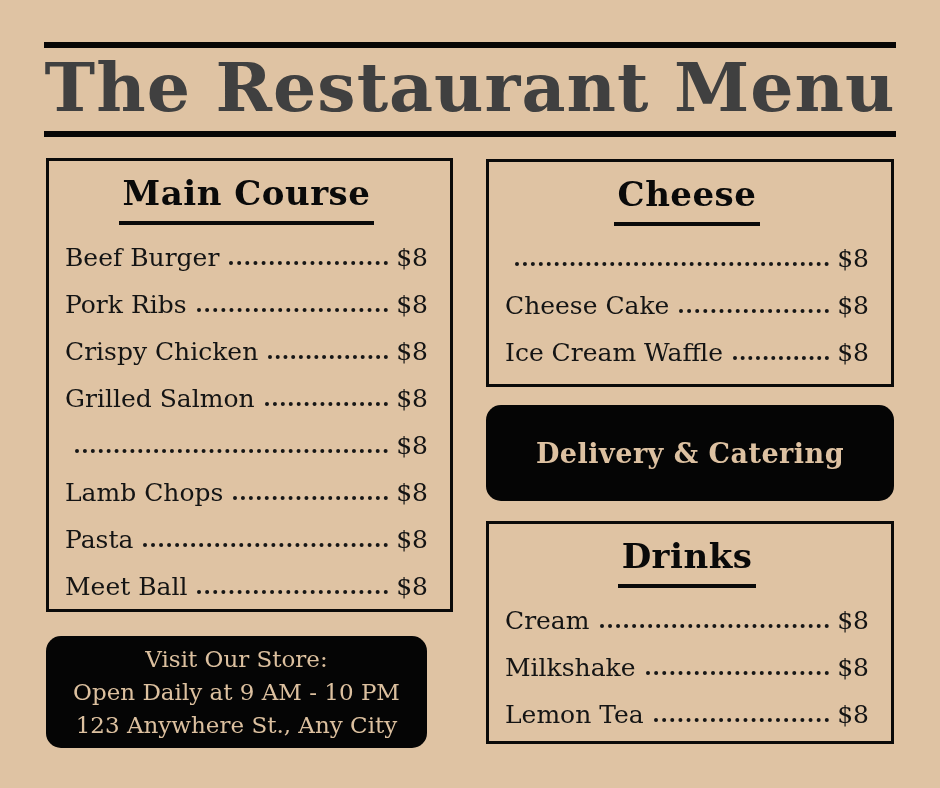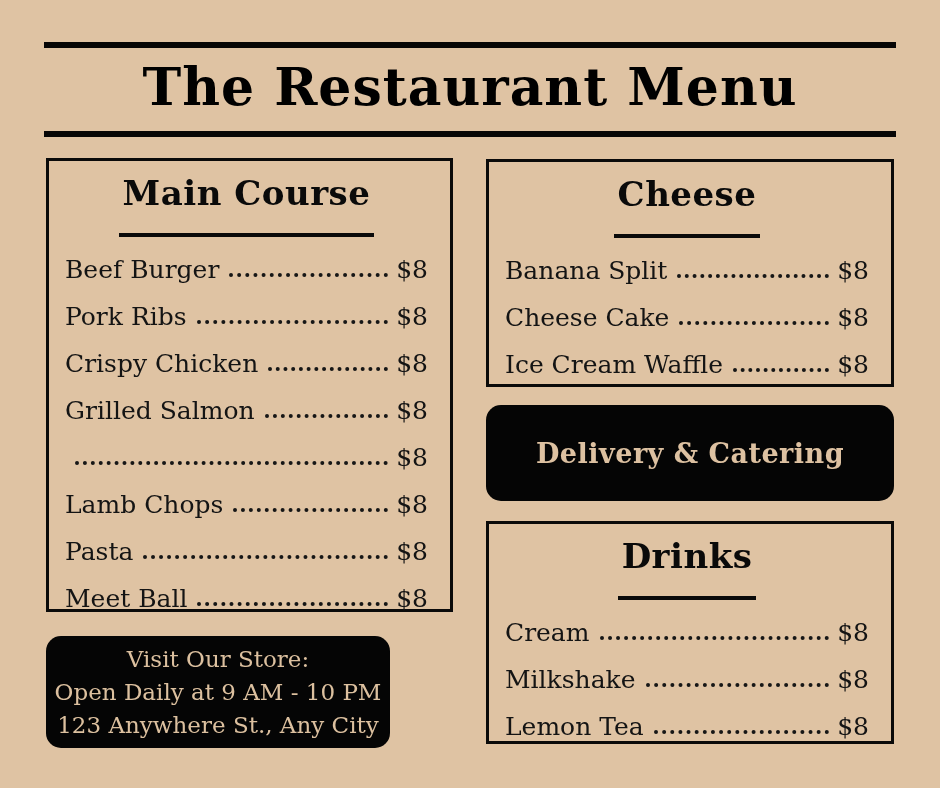--- a/index.html
+++ b/index.html
@@ -27,24 +27,24 @@
   .rule-bottom { top: 131px; }
 
   .title {
     position: absolute;
     top: 52px;
     left: 0;
     right: 0;
     text-align: center;
     font-family: "DejaVu Serif", serif;
     font-weight: 700;
-    font-size: 52px;
+    font-size: 68px;
     line-height: 70px;
     letter-spacing: 1px;
-    color: #000000;
+    color: #404040;
   }
 
   
   .panel {
     position: absolute;
     border: 3px solid #0a0a0a;
     padding: 0 22px 0 16px;
   }
   .panel-main-course { left: 46px;  top: 158px; width: 407px; height: 454px; }
   .panel-dessert     { left: 486px; top: 159px; width: 408px; height: 228px; }
@@ -53,21 +53,21 @@
   .panel-heading {
     display: table;
     margin: 12px auto 0;
     font-family: "DejaVu Serif", serif;
     font-weight: 700;
     font-size: 34px;
     line-height: 40px;
     letter-spacing: 0.5px;
     color: #0a0a0a;
     border-bottom: 4px solid #0a0a0a;
-    padding: 0 4px 20px;
+    padding: 0 4px 8px;
   }
 
   .items { margin-top: 19px; }
 
   .row {
     display: flex;
     align-items: baseline;
     font-size: 25px;
     line-height: 27px;
     color: #141414;
@@ -89,21 +89,21 @@
   .banner {
     position: absolute;
     background: #050505;
     display: flex;
     flex-direction: column;
     justify-content: center;
     text-align: center;
     border-radius: 15px;
   }
   .store-banner {
-    left: 46px; top: 636px; width: 344px; height: 112px;
+    left: 46px; top: 636px; width: 381px; height: 112px;
     color: #dcc09f;
     font-size: 23px;
     line-height: 33px;
   }
   .promo-banner {
     left: 486px; top: 405px; width: 408px; height: 96px;
     color: #ddc1a1;
     font-weight: 700;
     font-size: 27px;
     line-height: 37px;
@@ -176,21 +176,20 @@
     <p>Visit Our Store:</p>
     <p>Open Daily at 9 AM - 10 PM</p>
     <p>123 Anywhere St., Any City</p>
   </aside>
 
   <section class="panel panel-dessert">
     <h2 class="panel-heading">Cheese</h2>
     <div class="items">
 
         <div class="row">
-          <span class="iname">Banana Split</span>
           <span class="dots"></span>
           <span class="iprice">$8</span>
         </div>
 
         <div class="row">
           <span class="iname">Cheese Cake</span>
           <span class="dots"></span>
           <span class="iprice">$8</span>
         </div>
 

